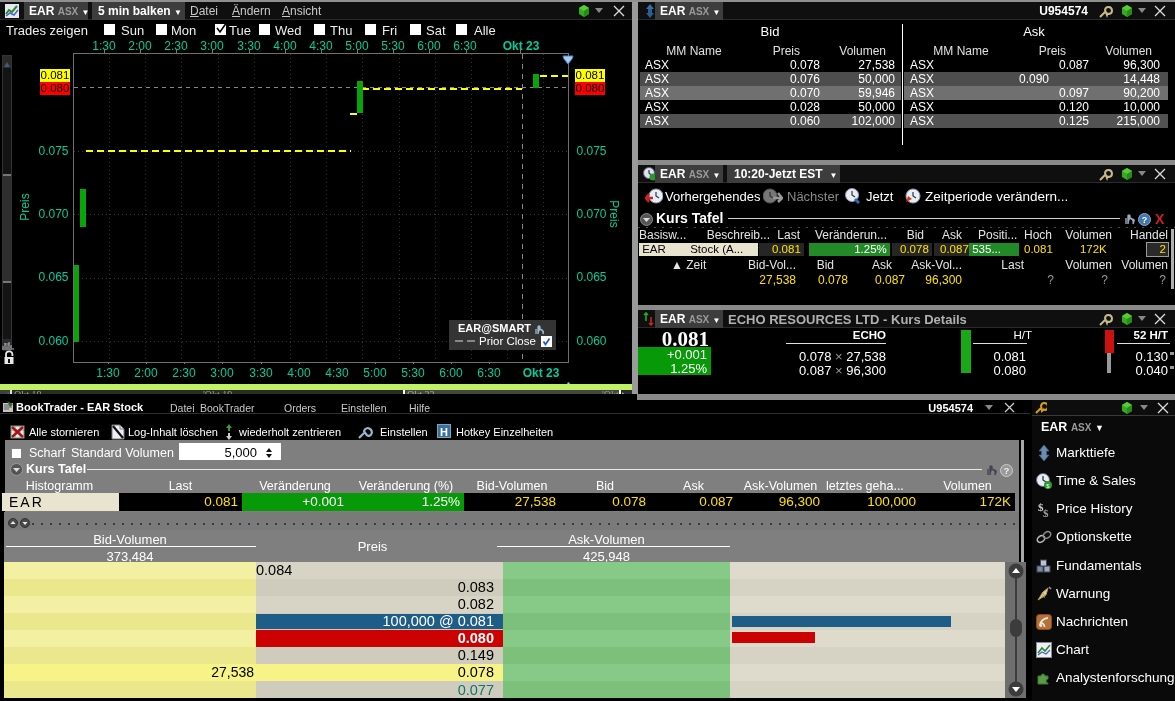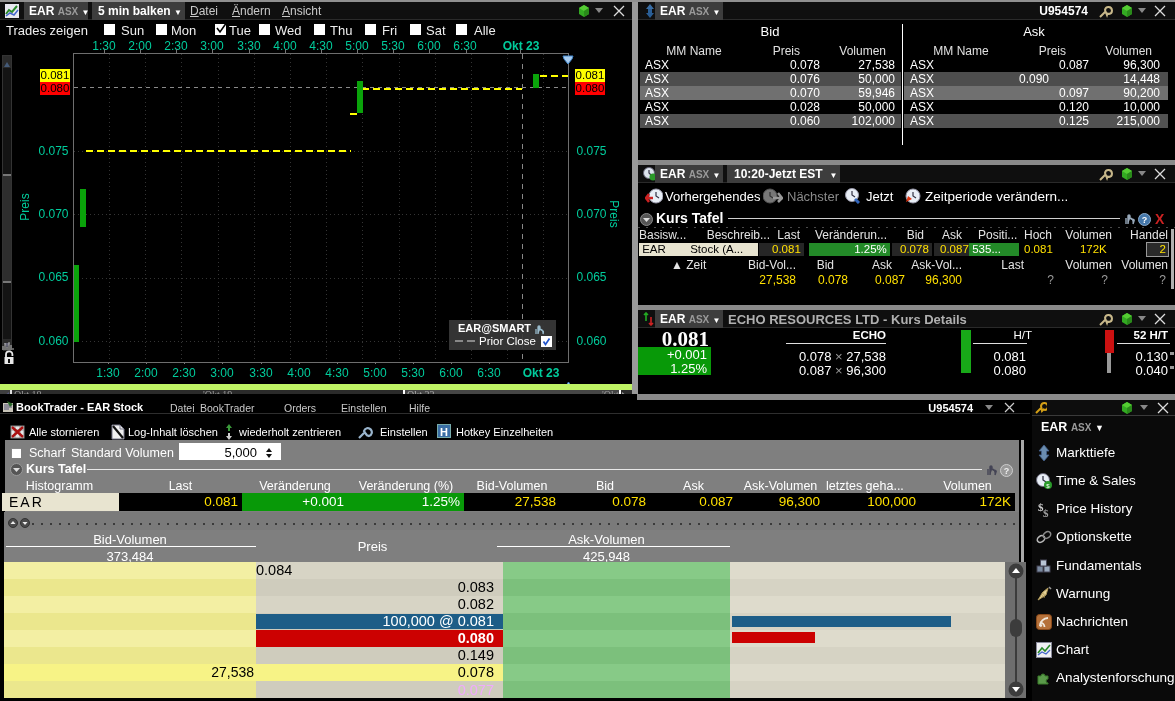--- a/index.html
+++ b/index.html
@@ -580,21 +580,21 @@
   <div class="abs" style="left:4px;top:264px;width:252px;height:17px;background:#f7f386"></div>
   <div class="abs" style="left:256px;top:264px;width:247px;height:17px;background:#f7f386"></div>
   <div class="abs" style="left:503px;top:264px;width:227px;height:17px;background:#87ca87"></div>
   <div class="abs" style="left:730px;top:264px;width:275px;height:17px;background:#dedbcc"></div>
   <div class="abs" style="left:256px;top:264px;width:247px;height:17px;color:#000;font-size:14.5px;line-height:17px;text-align:right;padding-right:9px">0.078</div>
   <div class="abs" style="left:4px;top:264px;width:251px;height:17px;color:#000;font-size:14px;line-height:17px;text-align:right;padding-right:1px">27,538</div>
   <div class="abs" style="left:4px;top:281px;width:252px;height:19px;background:#ebe78d"></div>
   <div class="abs" style="left:256px;top:281px;width:247px;height:19px;background:#cfccbd"></div>
   <div class="abs" style="left:503px;top:281px;width:227px;height:19px;background:#7cc07c"></div>
   <div class="abs" style="left:730px;top:281px;width:275px;height:19px;background:#d6d3c4"></div>
-  <div class="abs" style="left:256px;top:281px;width:247px;height:19px;color:#f0abfc;font-size:14.5px;line-height:19px;text-align:right;padding-right:9px">0.077</div>
+  <div class="abs" style="left:256px;top:281px;width:247px;height:19px;color:#0f766e;font-size:14.5px;line-height:19px;text-align:right;padding-right:9px">0.077</div>
 
   <div class="abs" style="left:1005px;top:162px;width:21px;height:136px;background:#6e6e6e">
     <div class="abs" style="left:10px;top:8px;width:2px;height:120px;background:#3c3c3c"></div>
     <svg class="abs" style="left:3px;top:1px" width="16" height="16">
         <circle cx="8" cy="8" r="7.5" fill="#3c3c3c"></circle>
         <polygon points="4,10 12,10 8,5" fill="#fff"></polygon>
       </svg>
     <svg class="abs" style="left:3px;top:119px" width="16" height="16">
         <circle cx="8" cy="8" r="7.5" fill="#3c3c3c"></circle>
         <polygon points="4,6 12,6 8,11" fill="#fff"></polygon>

